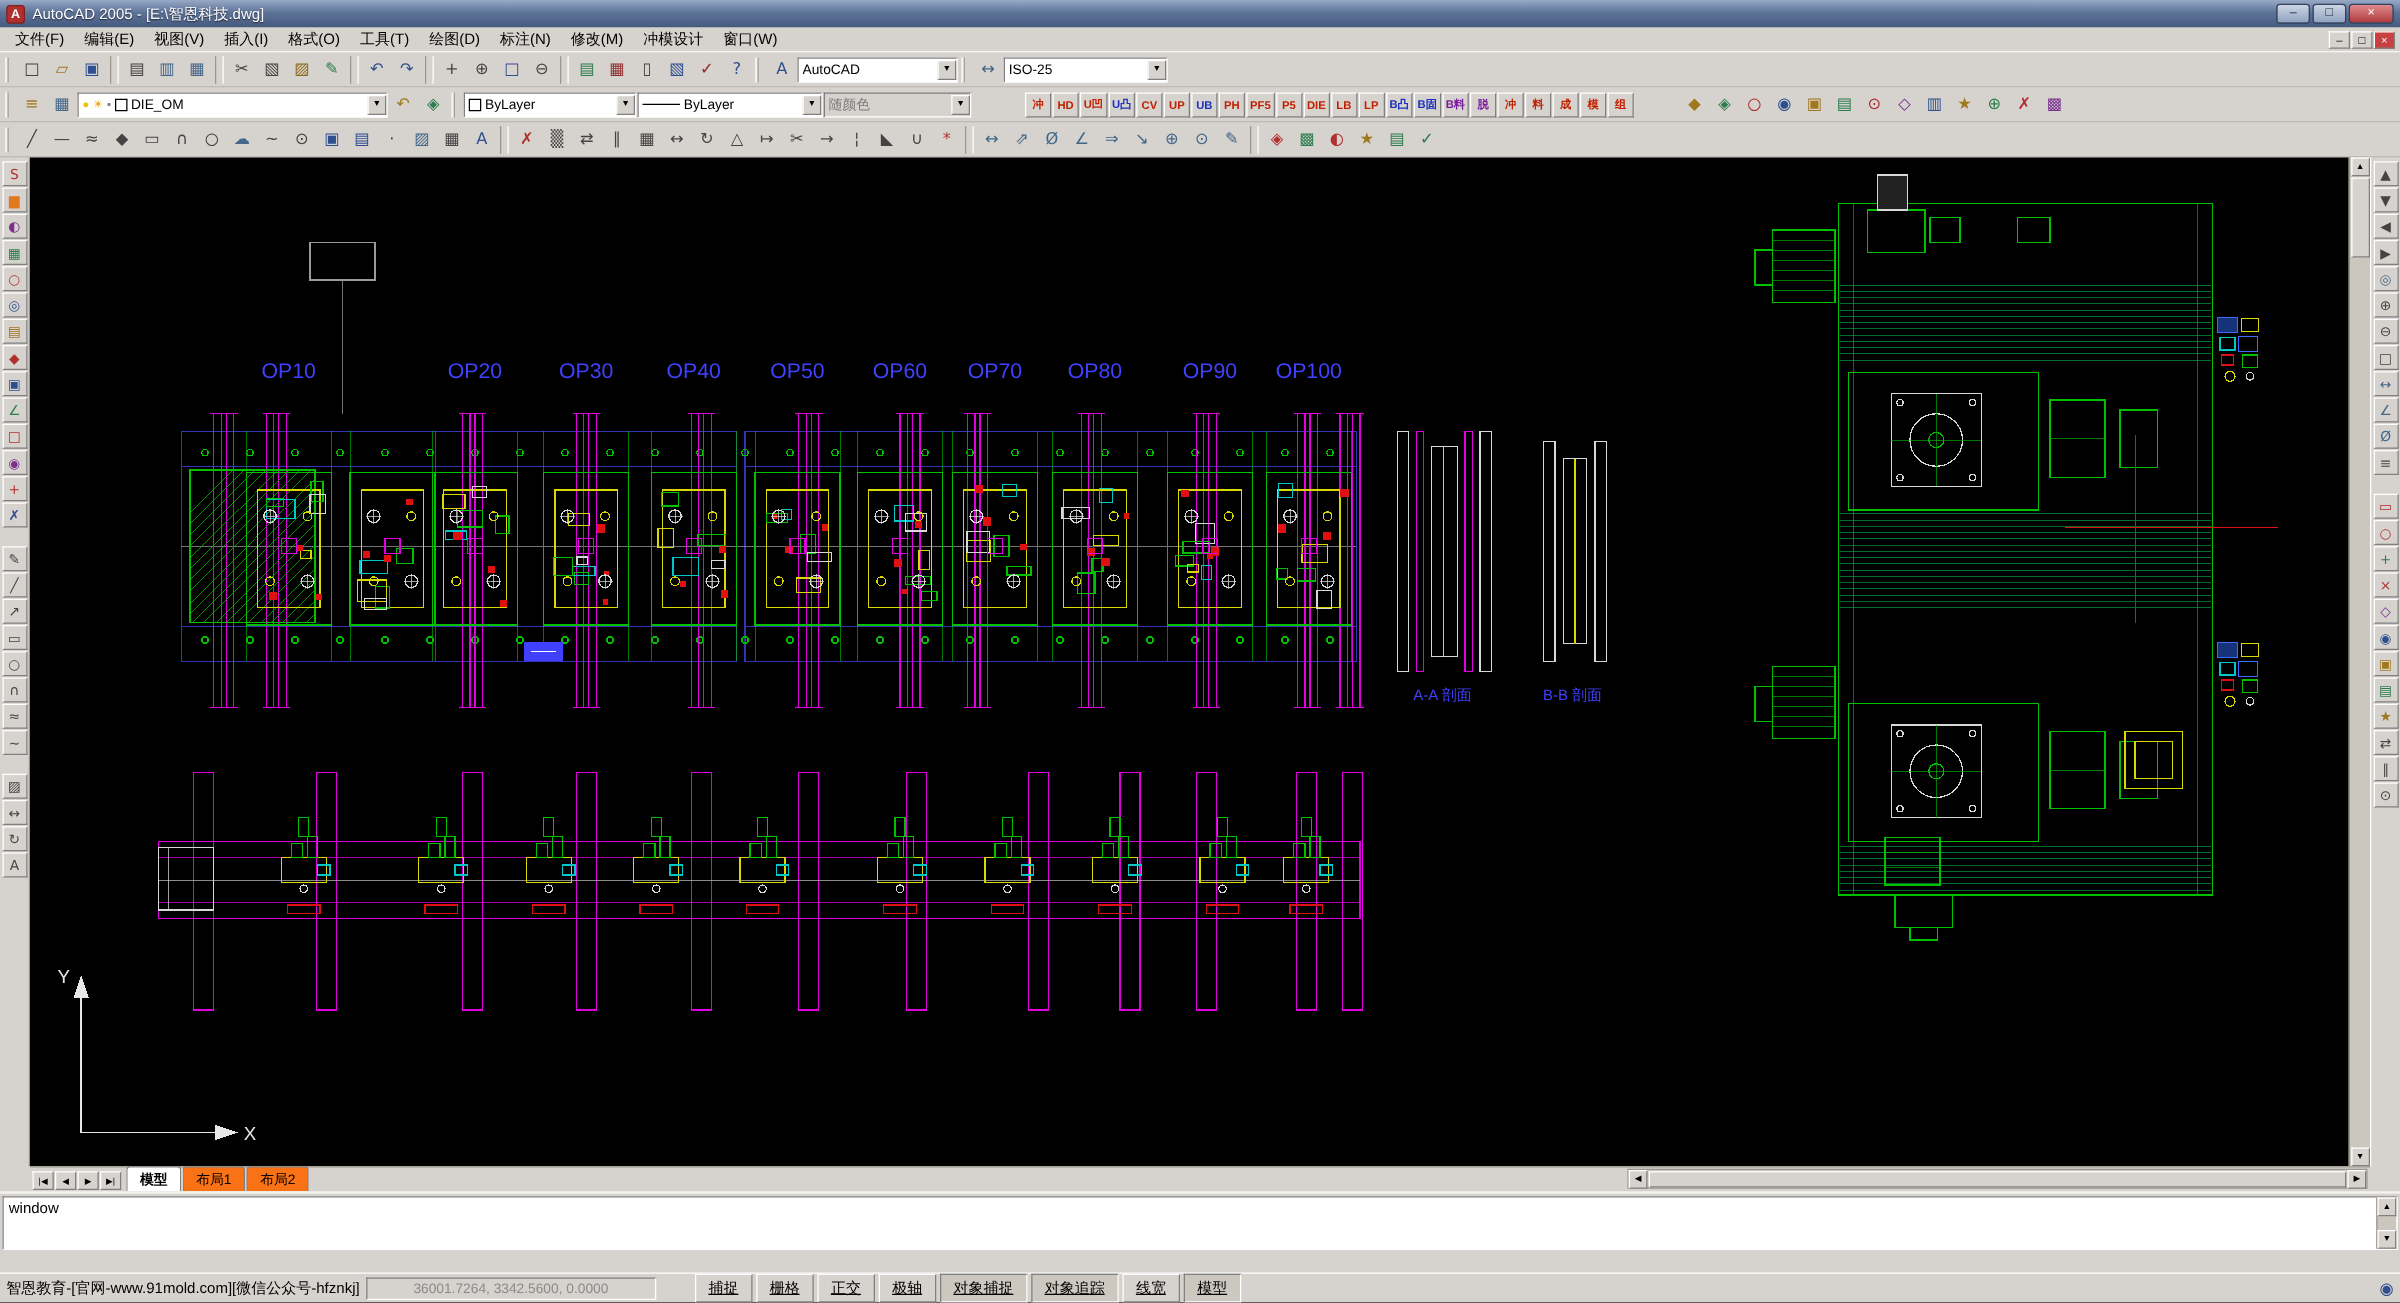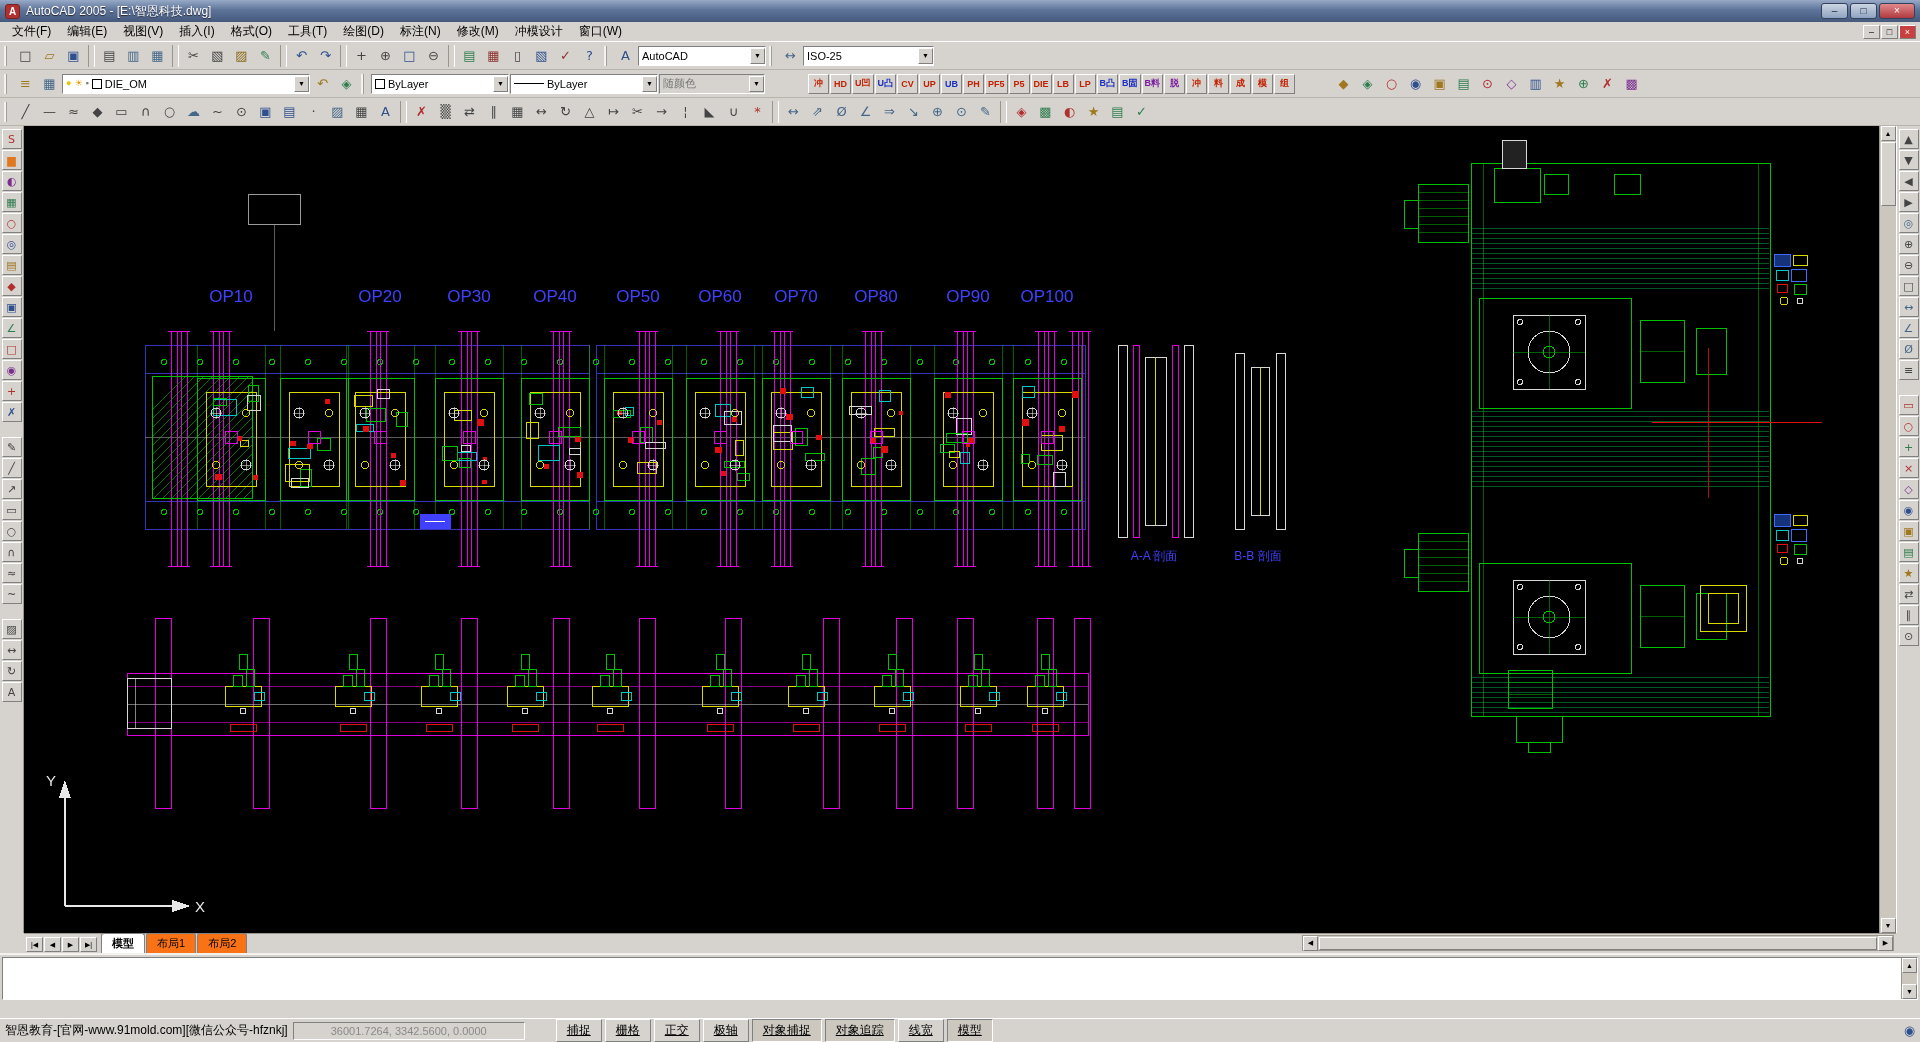--- a/index.html
+++ b/index.html
@@ -280,21 +280,21 @@
     <div class="combo" style="width:138px">
       <span class="chip"></span>
       <span class="combo-text">ByLayer</span>
       <span class="arrow">▼</span>
     </div>
     <div class="combo" style="width:148px">
       <span class="ltline"></span>
       <span class="combo-text">ByLayer</span>
       <span class="arrow">▼</span>
     </div>
-    <div class="combo disabled" style="width:106px">
+    <div class="combo disabled" style="width:118px">
       <span class="combo-text">随颜色</span>
       <span class="arrow">▼</span>
     </div>
     <div class="custom-btns">
 
     <span class="custom-btn" style="color: rgb(194, 32, 0);">冲</span>
         <span class="custom-btn" style="color: rgb(194, 32, 0);">HD</span>
         <span class="custom-btn" style="color: rgb(194, 32, 0);">U凹</span>
         <span class="custom-btn" style="color: rgb(26, 47, 194);">U凸</span>
         <span class="custom-btn" style="color: rgb(194, 32, 0);">CV</span>
@@ -1310,20 +1310,21 @@
       <div class="sarrow">◀</div>
       <div class="hthumb"></div>
       <div class="sarrow">▶</div>
     </div>
   </div>
 
   <div class="cmdwin">
     <div class="cmd-hist">
       <div>
 
+      <div class="cmd-line">window</div>
         </div>
       <div class="cmd-vscroll">
         <div class="sarrow">▲</div>
         <div class="sarrow">▼</div>
       </div>
     </div>
   </div>
 
   <div class="statusbar">
     <span class="brand">智恩教育-[官网-www.91mold.com][微信公众号-hfznkj]</span>

